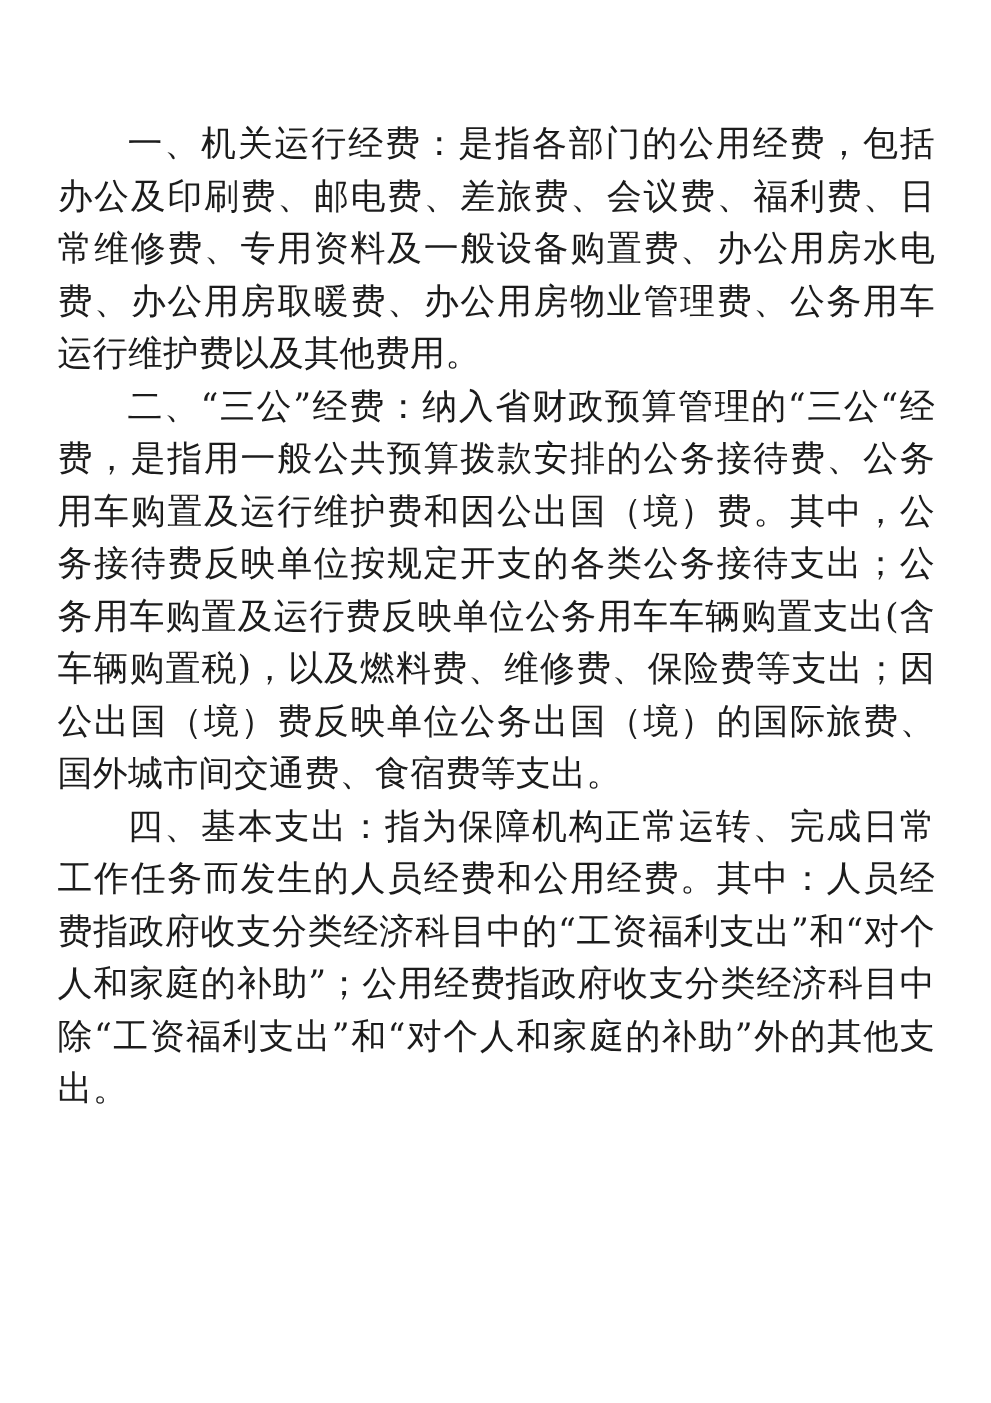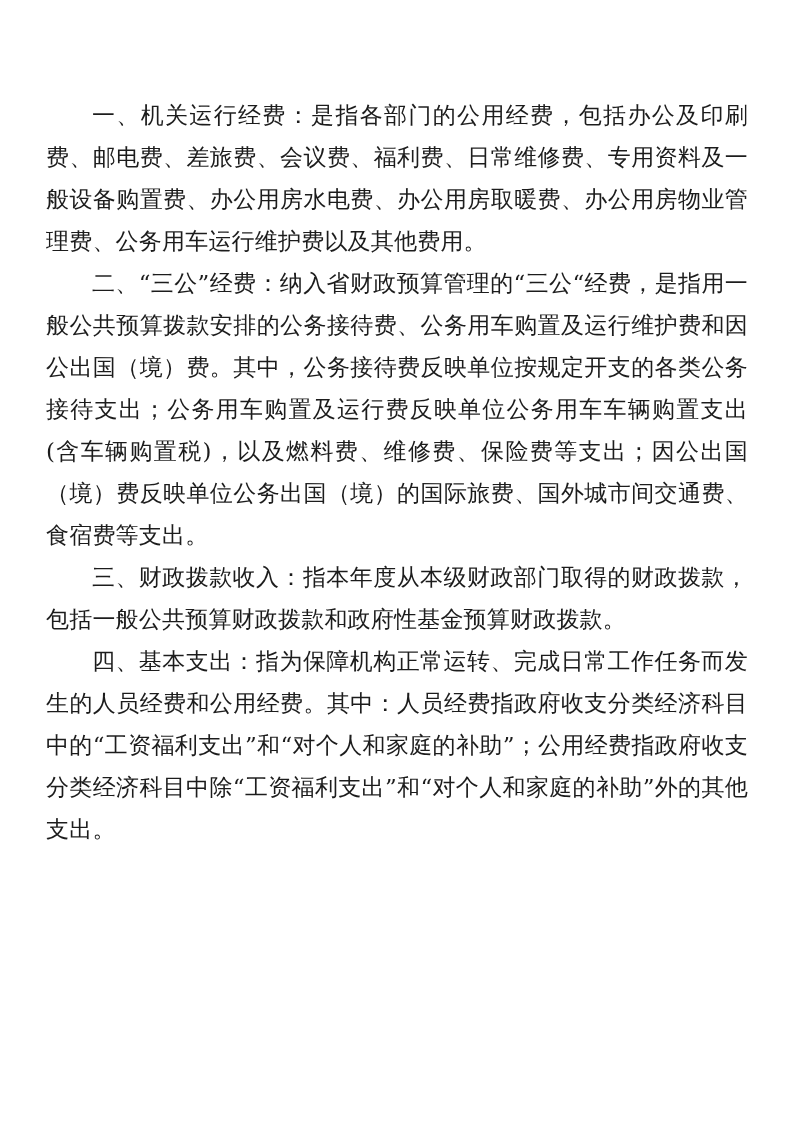--- a/index.html
+++ b/index.html
@@ -16,33 +16,32 @@
     padding: 94px 45px 0 46px;
     overflow: hidden;
   }
   .doc-body {
     width: 702px;
   }
   .doc-body p.para {
     margin: 0;
     padding: 0;
     font-family: "DejaVu Serif", "Liberation Serif", serif;
-    font-size: 23px;
+    font-size: 28px;
     line-height: 42px;
     color: #1c1c1c;
     text-align: justify;
     text-justify: inter-ideograph;
     text-indent: 2em;
     letter-spacing: 0.2px;
     word-break: break-all;
   }
 </style>
 </head>
 <body>
 
 <div class="page">
   <div class="doc-body">
     <p class="para">一、机关运行经费：是指各部门的公用经费，包括办公及印刷费、邮电费、差旅费、会议费、福利费、日常维修费、专用资料及一般设备购置费、办公用房水电费、办公用房取暖费、办公用房物业管理费、公务用车运行维护费以及其他费用。</p>
     <p class="para">二、“三公”经费：纳入省财政预算管理的“三公“经费，是指用一般公共预算拨款安排的公务接待费、公务用车购置及运行维护费和因公出国（境）费。其中，公务接待费反映单位按规定开支的各类公务接待支出；公务用车购置及运行费反映单位公务用车车辆购置支出(含车辆购置税)，以及燃料费、维修费、保险费等支出；因公出国（境）费反映单位公务出国（境）的国际旅费、国外城市间交通费、食宿费等支出。</p>
-    <p class="para">三、财政拨款收入：指本年度从本级财政部门取得的财政拨款，包括一般公共预算财政拨款和政府性基金预算财政拨款。</p>
     <p class="para">四、基本支出：指为保障机构正常运转、完成日常工作任务而发生的人员经费和公用经费。其中：人员经费指政府收支分类经济科目中的“工资福利支出”和“对个人和家庭的补助”；公用经费指政府收支分类经济科目中除“工资福利支出”和“对个人和家庭的补助”外的其他支出。</p>
   </div>
 </div>
 
 </body></html>

